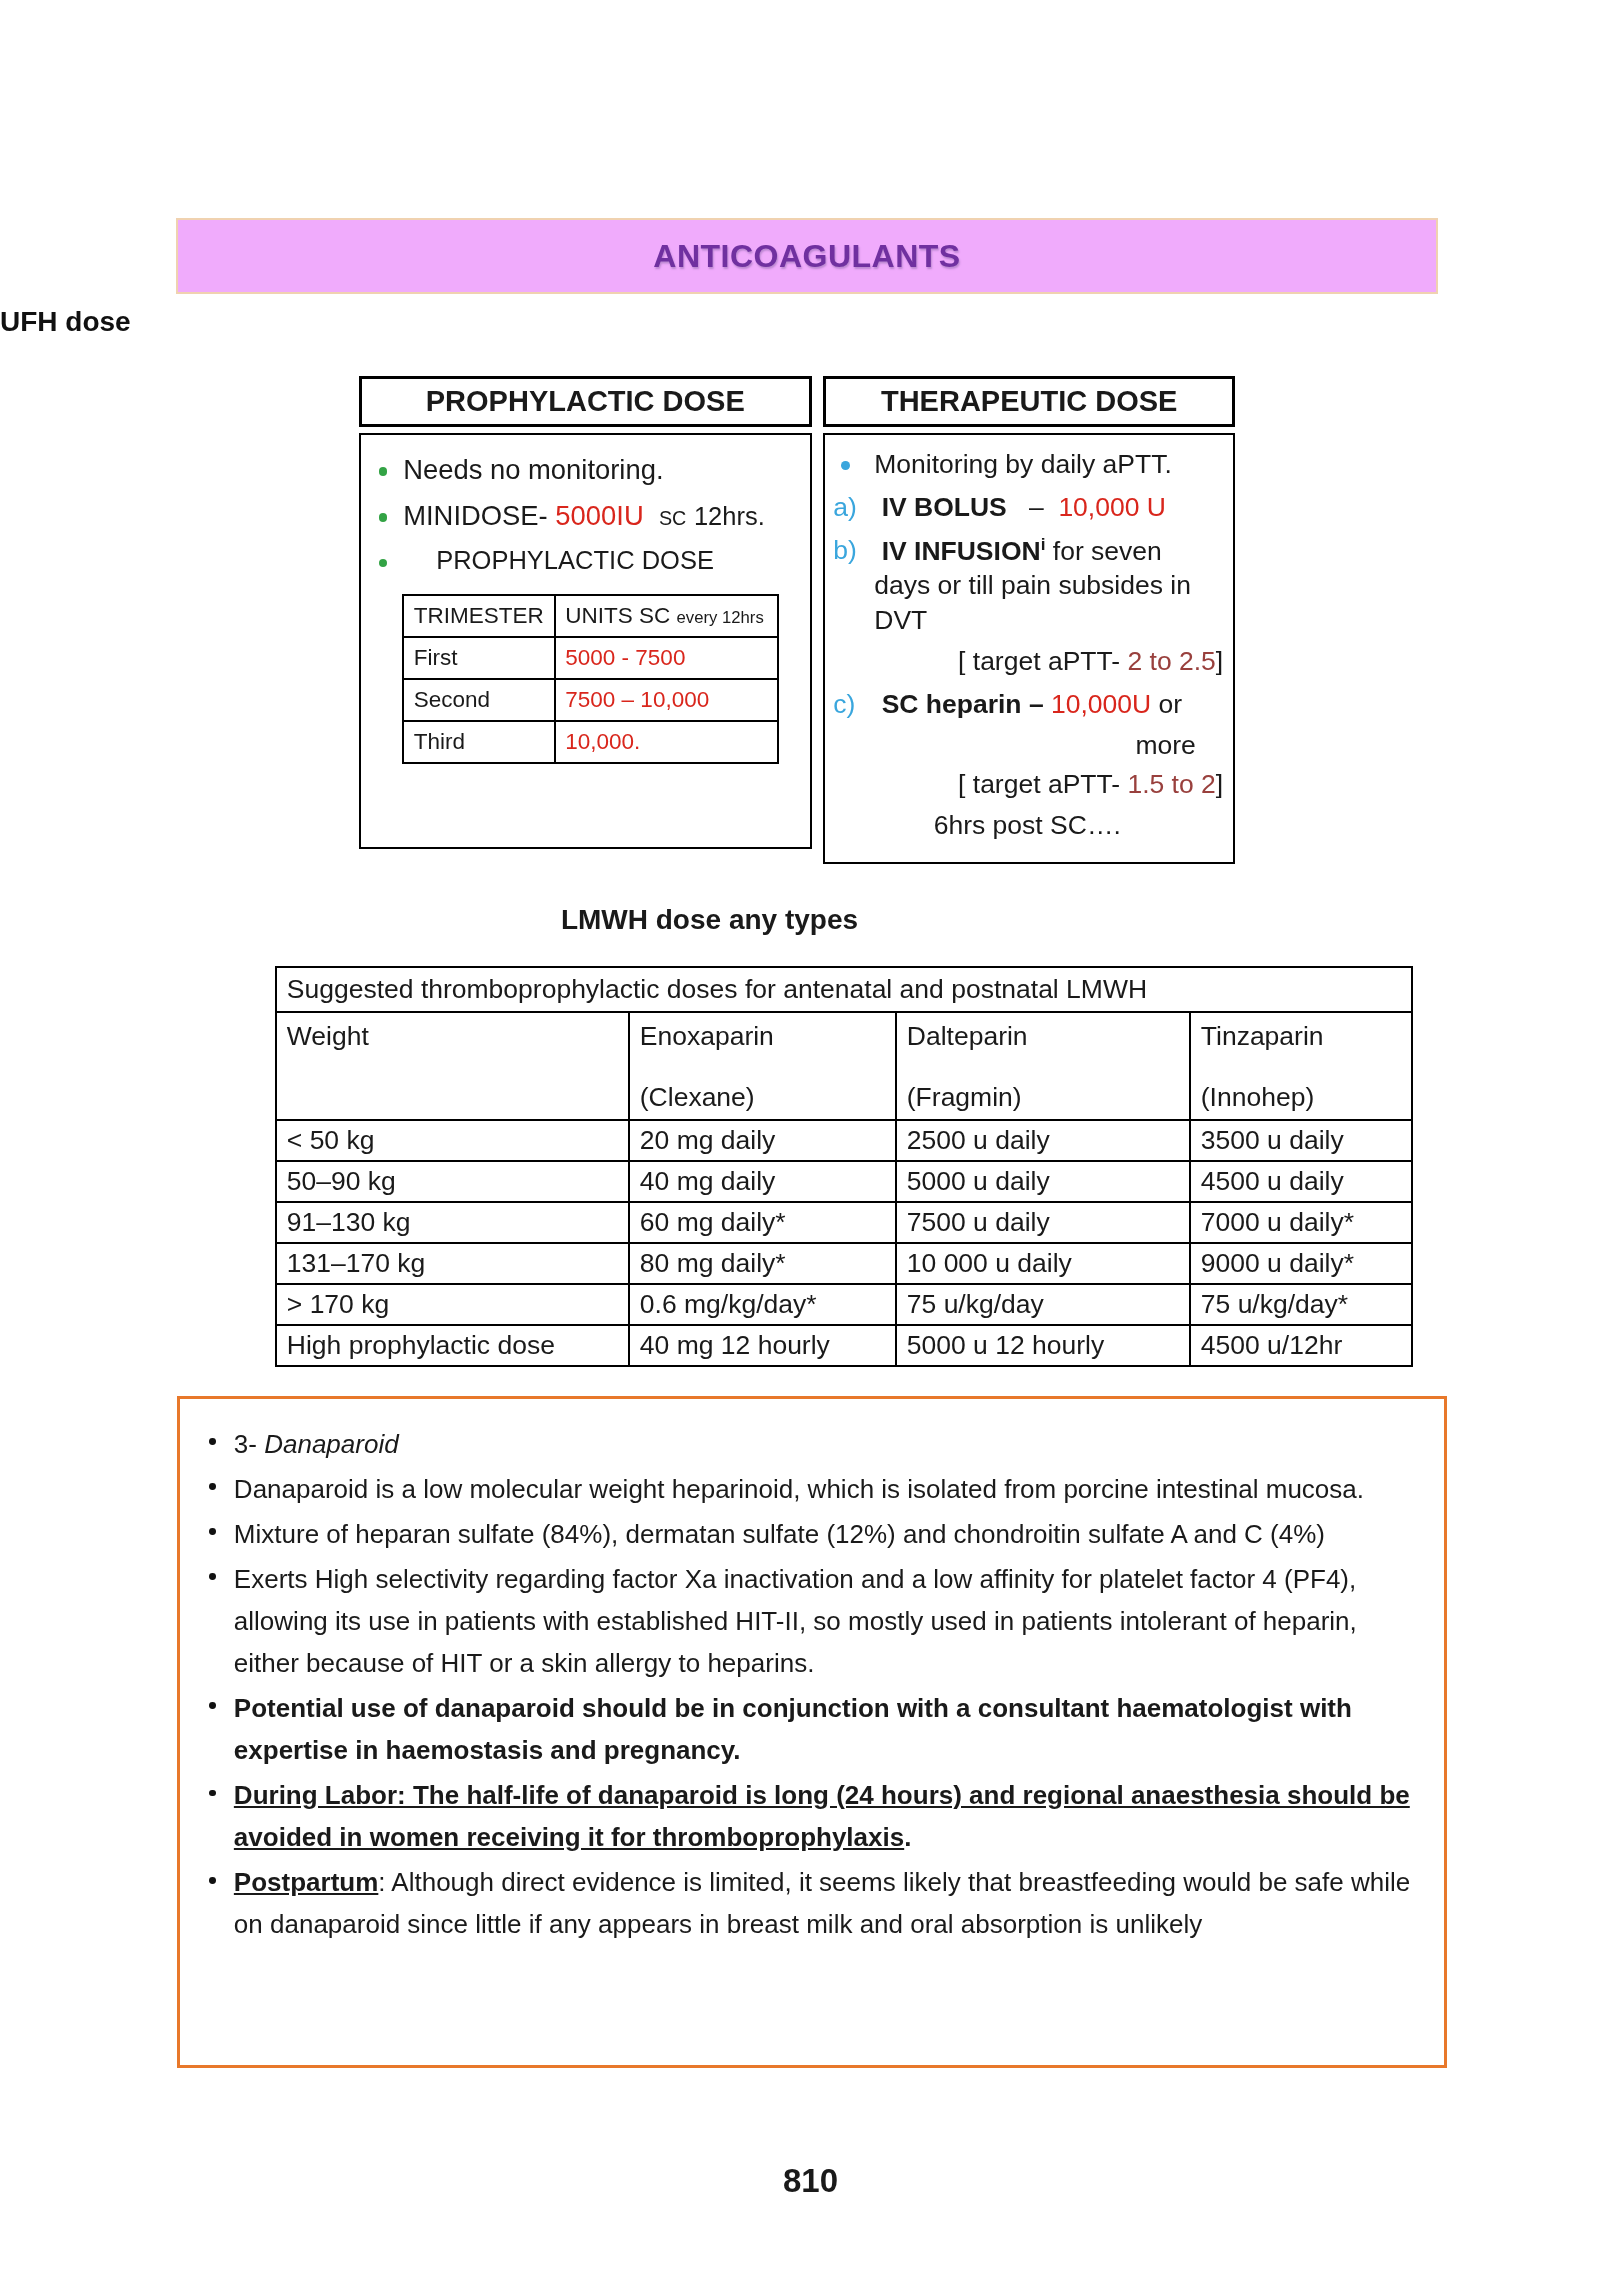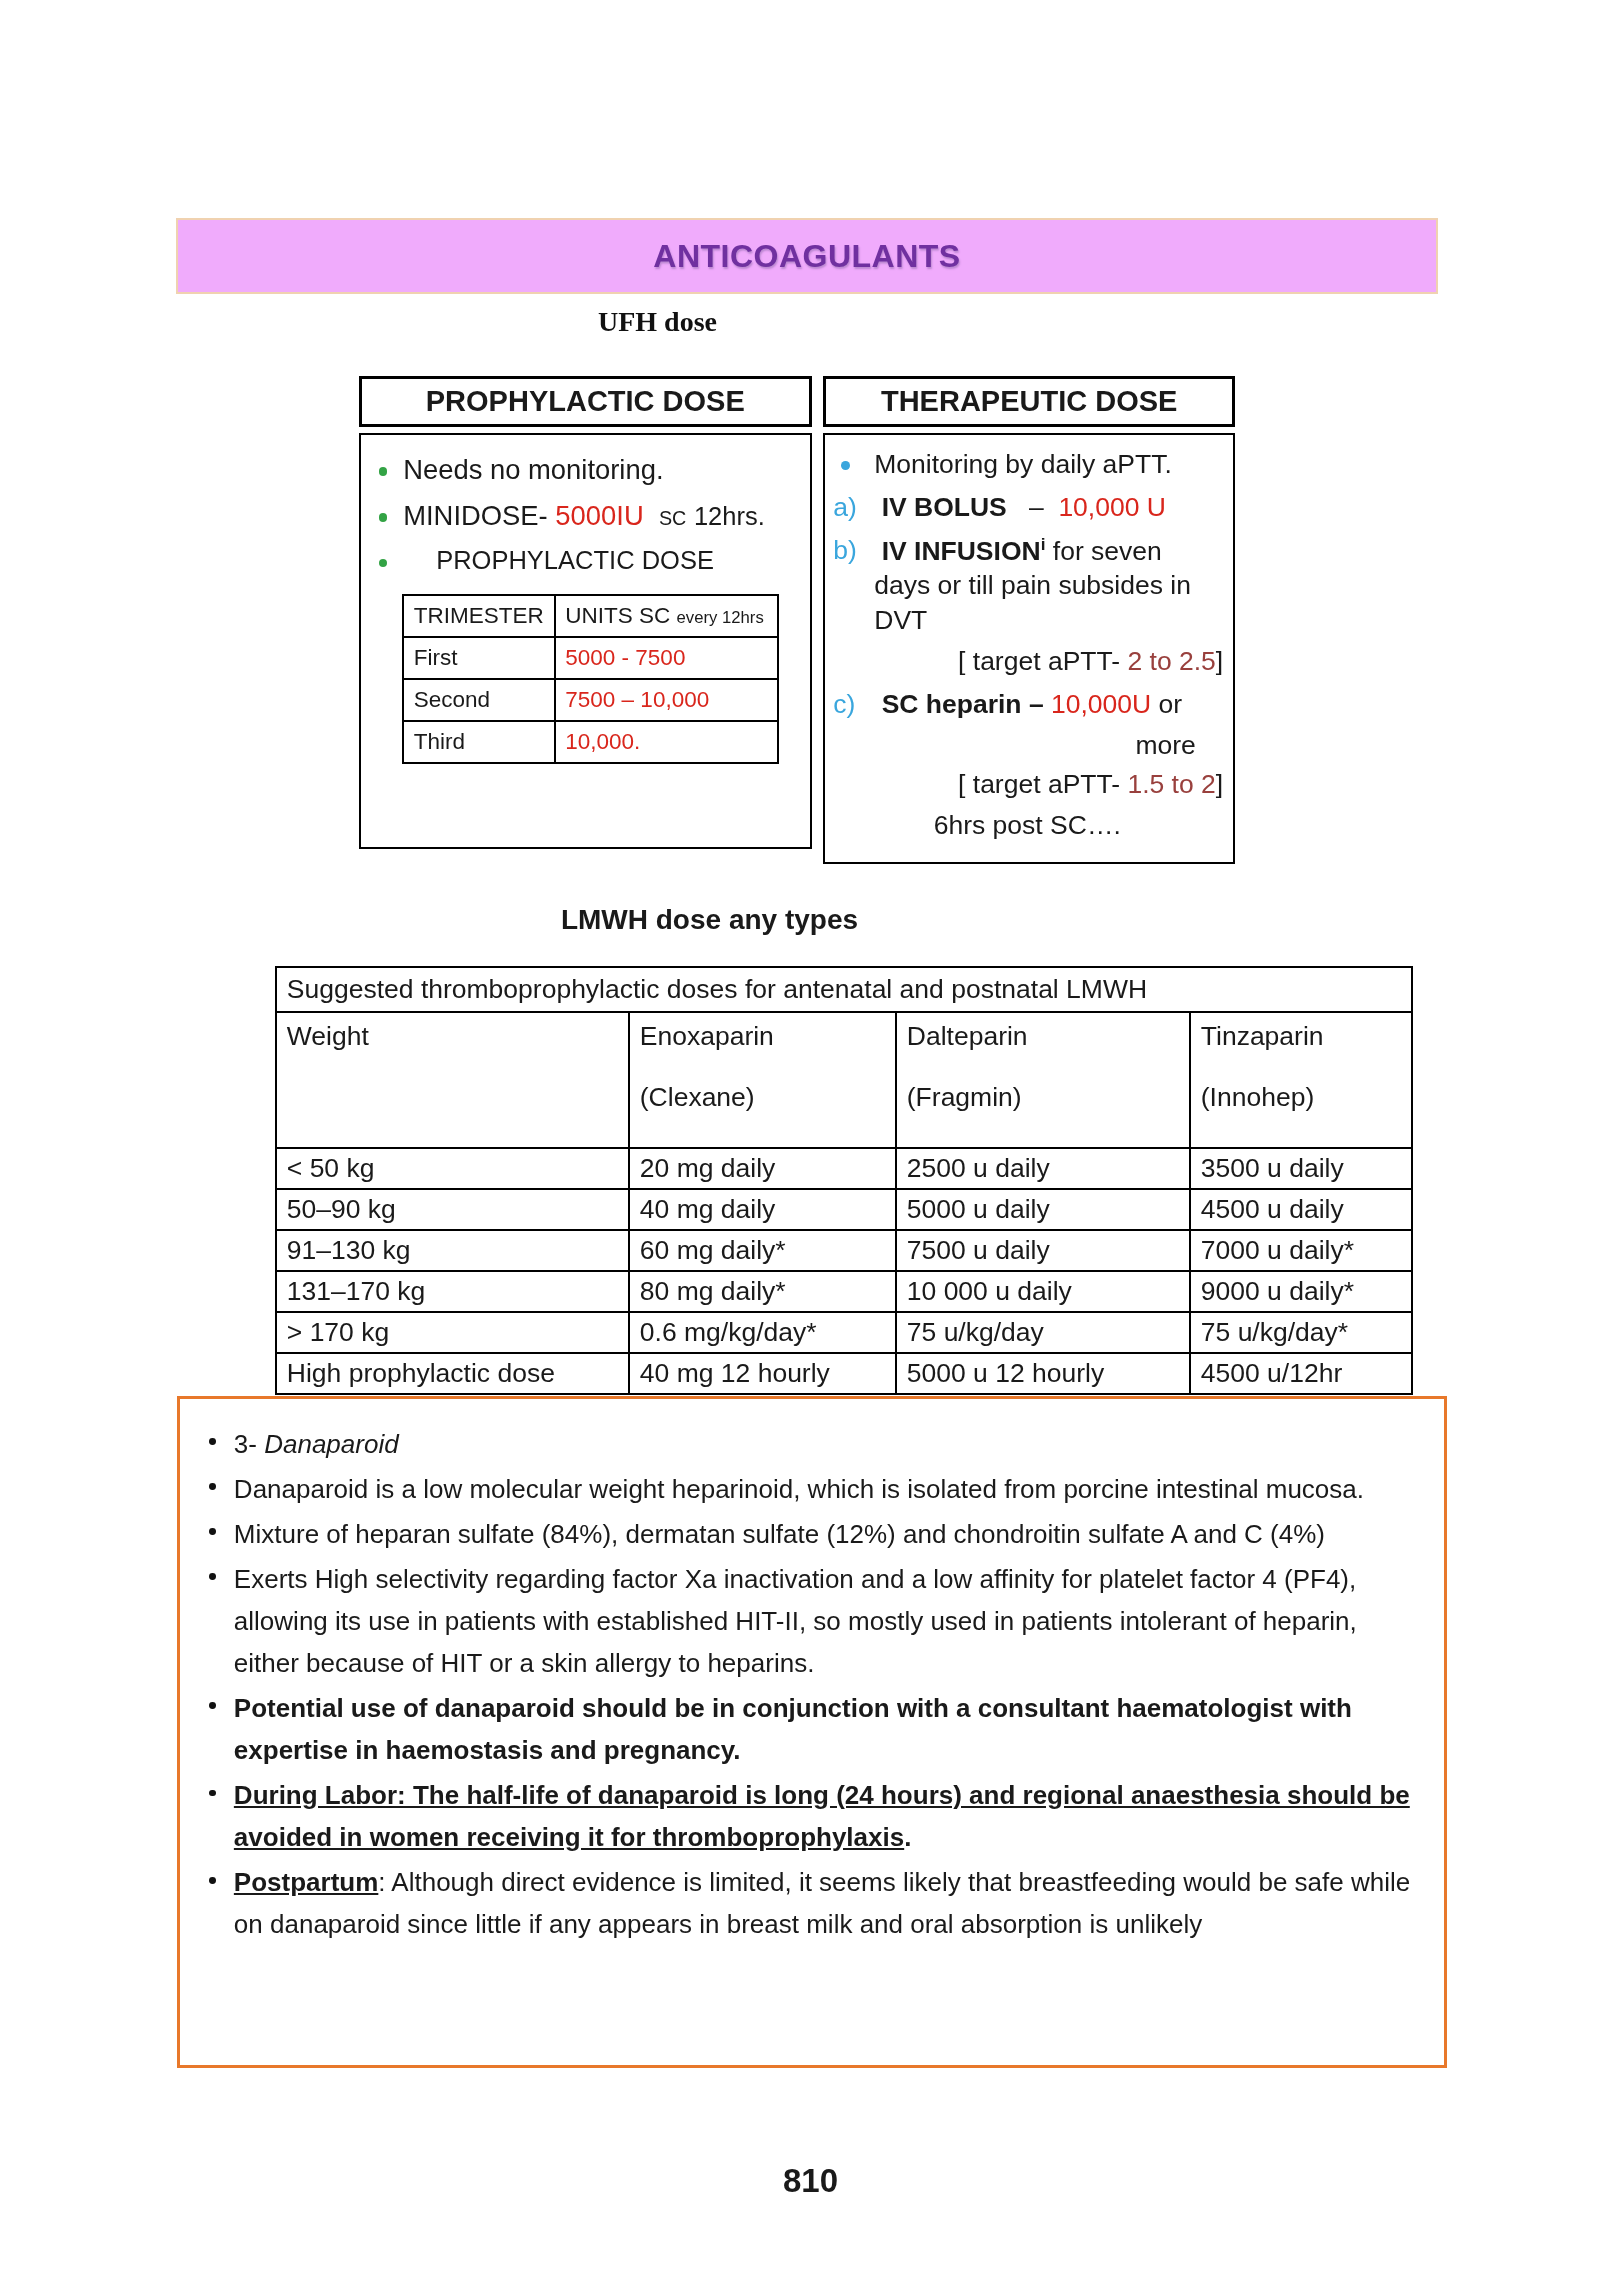--- a/index.html
+++ b/index.html
@@ -6,22 +6,22 @@
   body { background:#ffffff; font-family:"Liberation Sans", sans-serif; color:#1a1a1a; }
   .page { position:relative; width:1621px; height:2293px; background:#ffffff; overflow:hidden; }
 
   
   .banner { position:absolute; left:176px; top:218px; width:1262px; height:76px;
     background:#f0abfc; border:2.9px solid #f0d2b0; display:flex; align-items:center; justify-content:center; }
   .banner-title { color:#7030a0; font-weight:bold; font-size:32px; letter-spacing:0.5px;
     text-shadow:1px 2px 2px rgba(90,70,130,0.35); }
 
   
-  .ufh-heading { position:absolute; top:306px; left:0; width:1315px; text-align:center;
-    font-weight:bold; font-size:28px; color:#111;font-family:Liberation Serif, serif; }
+  .ufh-heading { position:absolute; top:306px; left:0; width:1315px; text-align:left;
+    font-weight:bold; font-size:28px; color:#111; }
 
   
   .ufh-columns { position:absolute; left:359px; top:376px; width:876px; display:flex; gap:11.8px; }
   .ufh-col1 { width:453px; }
   .ufh-col2 { width:412px; }
   .title-box { border:3.9px solid #000; height:51px; display:flex; align-items:center; justify-content:center;
     font-weight:bold; font-size:29px; margin-bottom:5.9px; background:#fff; }
   .content-box { border:2.9px solid #000; background:#fff; padding:11.8px 7.8px 0 5.9px; }
   .ufh-col1 .content-box { height:416px; }
   .ufh-col2 .content-box { height:431px; padding-right:9.8px; overflow:hidden; }
@@ -51,21 +51,21 @@
   .target-line { font-size:26.5px; text-align:right; margin:3.9px 0 9.8px 0; }
   .more-line { font-size:26.5px; text-align:right; padding-right:27.4px; margin-bottom:7.8px; }
   .footer-line { font-size:26.5px; text-align:center; }
 
   
   .lmwh-heading { position:absolute; top:904px; left:0; width:1419px; text-align:center;
     font-weight:bold; font-size:28px; }
   .lmwh-table { position:absolute; left:275px; top:966px; border-collapse:collapse; table-layout:fixed; }
   .lmwh-table td { border:2.9px solid #000; font-size:26.5px; padding:3.9px 9.8px; vertical-align:middle; }
   .lmwh-table .caption-cell { height:45px; }
-  .lmwh-table .hcell { height:136px; vertical-align:top; padding-top:7.8px; }
+  .lmwh-table .hcell { height:108px; vertical-align:top; padding-top:7.8px; }
   .lmwh-table .hcell .h-inner { display:flex; flex-direction:column; justify-content:space-between; height:92px; }
   .lmwh-table .drow td { height:41px; }
   .colw { width:353px; } .cole { width:267px; } .cold { width:294px; } .colt { width:222px; }
 
   
   .dana-box { position:absolute; left:177px; top:1396px; width:1270px; height:672px;
     border:3.9px solid #e8782a; background:#fff; padding:23.5px 25.5px 0 13.7px; }
   .dana-bullet { display:flex; font-size:26px; line-height:1.62; margin-bottom:2.9px; }
   .dana-dot { flex:0 0 auto; width:6.9px; height:6.9px; border-radius:50%; background:#111; margin:15.7px 17.6px 0 15.7px; }
   .italic { font-style:italic; }

